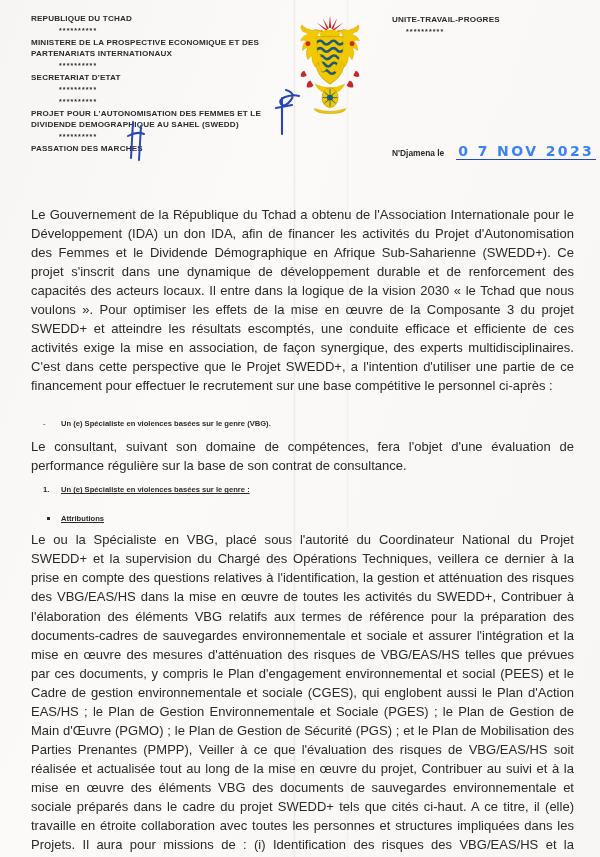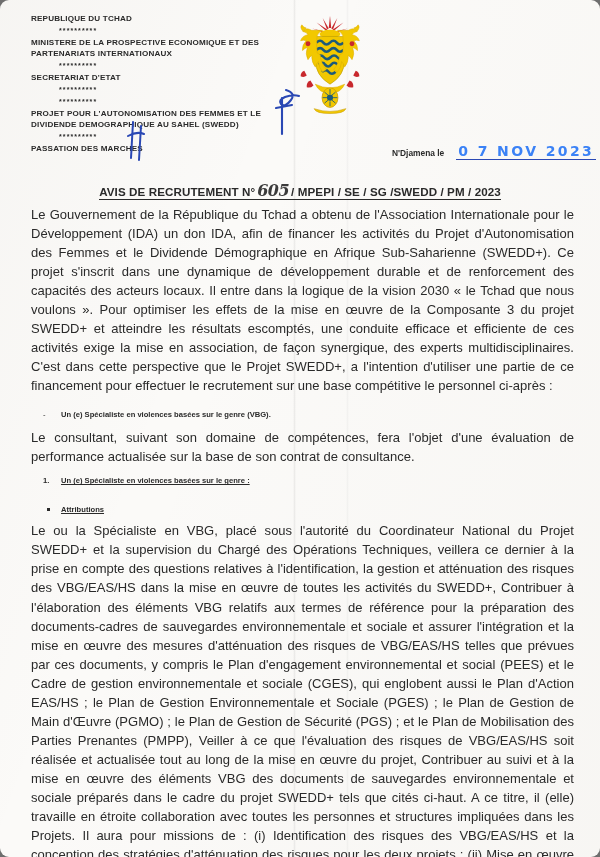--- a/index.html
+++ b/index.html
@@ -11,21 +11,20 @@
   .page {
     position: relative;
     width: 600px;
     height: 857px;
     margin: 0 auto;
     background: #fbfaf8;
     overflow: hidden;
     font-family: "Liberation Sans", sans-serif;
     color: #2a2a2a;
     box-sizing: border-box;
-    border-radius: 9px;
   }
   
   .fold {
     position: absolute;
     top: 0;
     bottom: 0;
     width: 3px;
     background: linear-gradient(to right, rgba(0,0,0,0.00), rgba(0,0,0,0.055), rgba(0,0,0,0.00));
     pointer-events: none;
   }
@@ -132,21 +131,21 @@
     top: 205px;
   }
   p.just {
     margin: 0 0 8px 0;
     text-align: justify;
     font-size: 13px;
     line-height: 1.465;
     letter-spacing: .01px;
   }
   .bullet-dash {
-    margin: 15px 0 9px 0;
+    margin: 24px 0 9px 0;
     padding-left: 30px;
     position: relative;
     font-size: 7.6px;
     font-weight: bold;
   }
   .bullet-dash::before {
     content: "-";
     position: absolute;
     left: 12px;
     font-weight: normal;
@@ -266,20 +265,24 @@
           <path d="M51 131 L57 136"></path>
             <path d="M63 144 L69 149"></path>
           <path d="M69 131 L63 136"></path>
             <path d="M57 144 L51 149"></path>
         </g>
 
         <path d="M34 158 q26 9 52 0 q-3 8 -26 8 q-23 0 -26 -8 z" fill="#f2c800" stroke="#c89a00" stroke-width="0.9"></path>
       </svg>
     </div>
 
+    <div class="hdr-right">
+      <span class="hdr-line">UNITE-TRAVAIL-PROGRES</span>
+      <span class="stars">**********</span>
+    </div>
 
     <div class="datestamp">
       <span>N'Djamena le</span><span class="dateval">0 7  NOV  2023</span>
     </div>
   </div>
 
   <div class="pen" style="left:268px; top:86px;">
     <svg width="36" height="52" viewBox="0 0 36 52">
       <g fill="none" stroke="#2a48b4" stroke-width="2.1" stroke-linecap="round">
         <path d="M18 4 q10 3 5 10 q-6 8 -10 4 q-3 -4 4 -7 q8 -3 14 -1"></path>
@@ -291,35 +294,30 @@
   <div class="pen" style="left:124px; top:120px;">
     <svg width="28" height="42" viewBox="0 0 28 42">
       <g fill="none" stroke="#2a48b4" stroke-width="2" stroke-linecap="round">
         <path d="M9 2 L7 38"></path>
         <path d="M17 6 L15 40"></path>
         <path d="M4 16 q9 -5 16 -2"></path>
       </g>
     </svg>
   </div>
 
-  <div class="doc-title">
-    <span class="titletext">
-      <span>AVIS DE RECRUTEMENT N°</span><span class="hw-num">605</span><span>/ MPEPI / SE / SG /SWEDD / PM / 2023</span>
-    </span>
-  </div>
 
   <div class="body-wrap">
 
     <p class="just">Le Gouvernement de la République du Tchad a obtenu de l'Association Internationale pour le Développement (IDA) un don IDA, afin de financer les activités du Projet d'Autonomisation des Femmes et le Dividende Démographique en Afrique Sub-Saharienne (SWEDD+). Ce projet s'inscrit dans une dynamique de développement durable et de renforcement des capacités des acteurs locaux. Il entre dans la logique de la vision 2030 « le Tchad que nous voulons ». Pour optimiser les effets de la mise en œuvre de la Composante 3 du projet SWEDD+ et atteindre les résultats escomptés, une conduite efficace et efficiente de ces activités exige la mise en association, de façon synergique, des experts multidisciplinaires. C'est dans cette perspective que le Projet SWEDD+, a l'intention d'utiliser une partie de ce financement pour effectuer le recrutement sur une base compétitive le personnel ci-après :</p>
 
     <div class="bullet-dash">
       <span>Un (e) Spécialiste en violences basées sur le genre (VBG).</span>
     </div>
 
-    <p class="just">Le consultant, suivant son domaine de compétences, fera l'objet d'une évaluation de performance actualisée sur la base de son contrat de consultance.</p>
+    <p class="just">Le consultant, suivant son domaine de compétences, fera l'objet d'une évaluation de performance régulière sur la base de son contrat de consultance.</p>
 
     <div class="numbered">
       <span class="numlbl">1.</span>
       <span class="u">Un (e) Spécialiste en violences basées sur le genre :</span>
     </div>
 
     <div class="sq-bullet">
       <span class="u">Attributions</span>
     </div>
 

